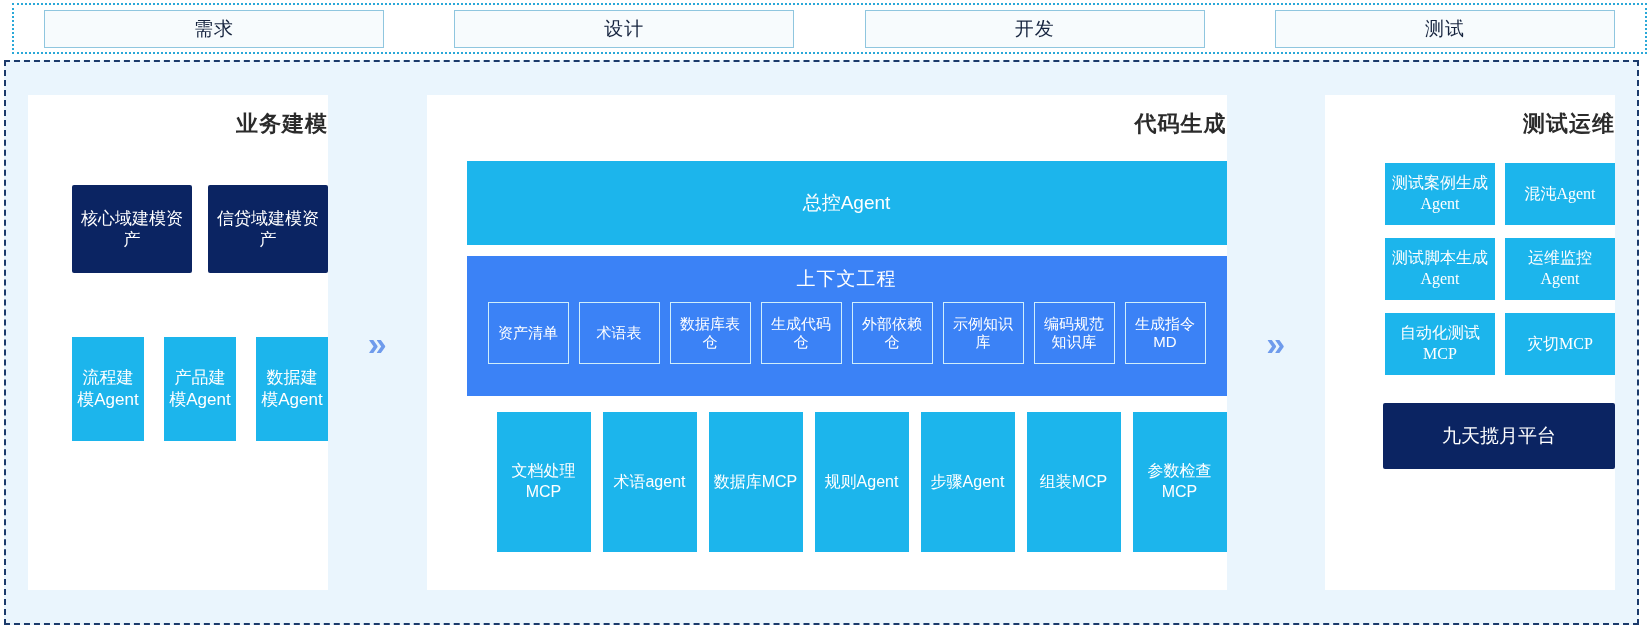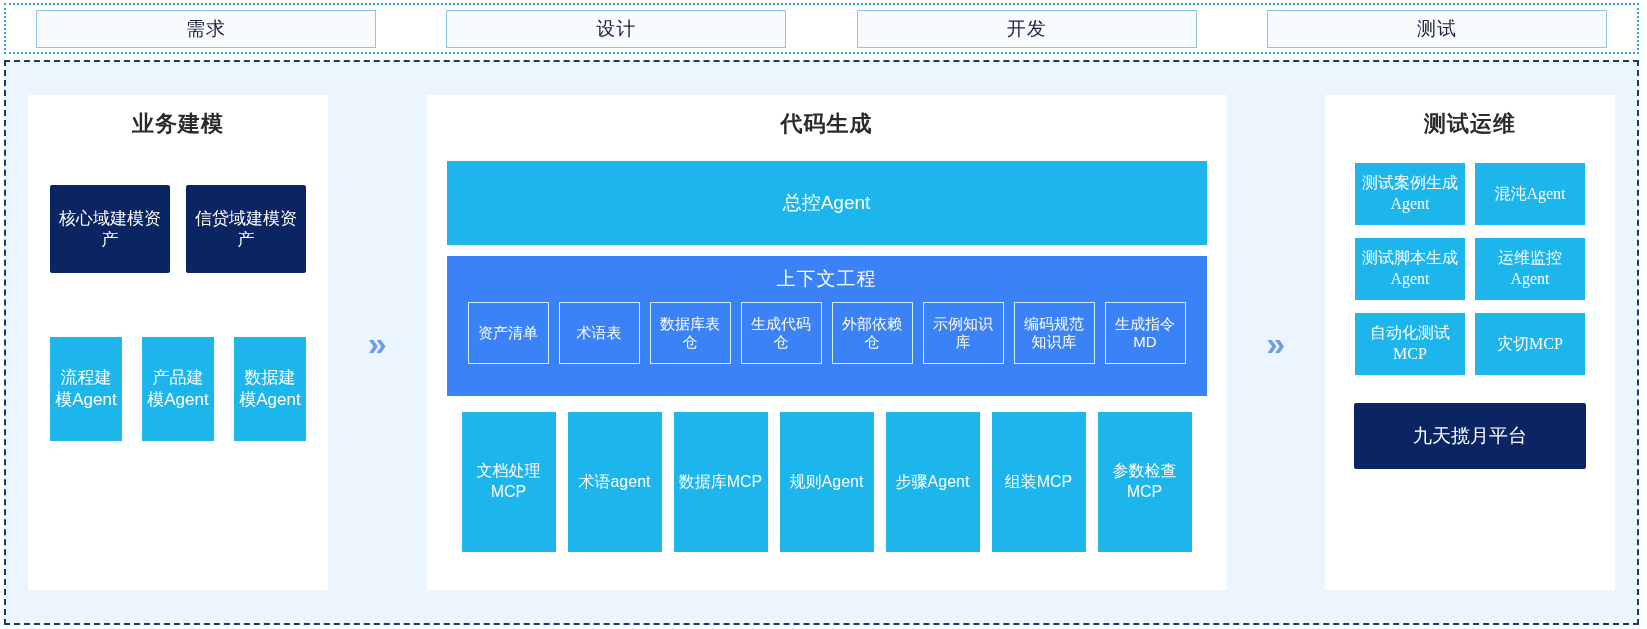--- a/index.html
+++ b/index.html
@@ -10,21 +10,21 @@
   body {
     width: 1647px;
     height: 629px;
     font-family: "Liberation Sans", "DejaVu Sans", sans-serif;
     overflow: hidden;
   }
 
   
   #phase-bar {
     position: absolute;
-    left: 4px;
+    left: 12px;
     top: 3px;
     width: 1635px;
     height: 51px;
     border: 2px dotted #2aa8d8;
     box-sizing: border-box;
     display: flex;
     align-items: center;
     justify-content: space-between;
     padding: 0 30px;
     background: #ffffff;
@@ -58,21 +58,21 @@
     padding: 0 22px;
   }
 
   .panel {
     background: #ffffff;
     box-sizing: border-box;
     position: relative;
     height: 495px;
     display: flex;
     flex-direction: column;
-    align-items: center;
+    align-items: flex-end;
   }
   #panel-business { width: 300px; }
   #panel-codegen  { width: 800px; }
   #panel-testops  { width: 290px; font-family: Liberation Serif, serif; }
 
   .panel-title {
     font-size: 22px;
     font-weight: bold;
     color: #2b2b2b;
     margin-top: 14px;

